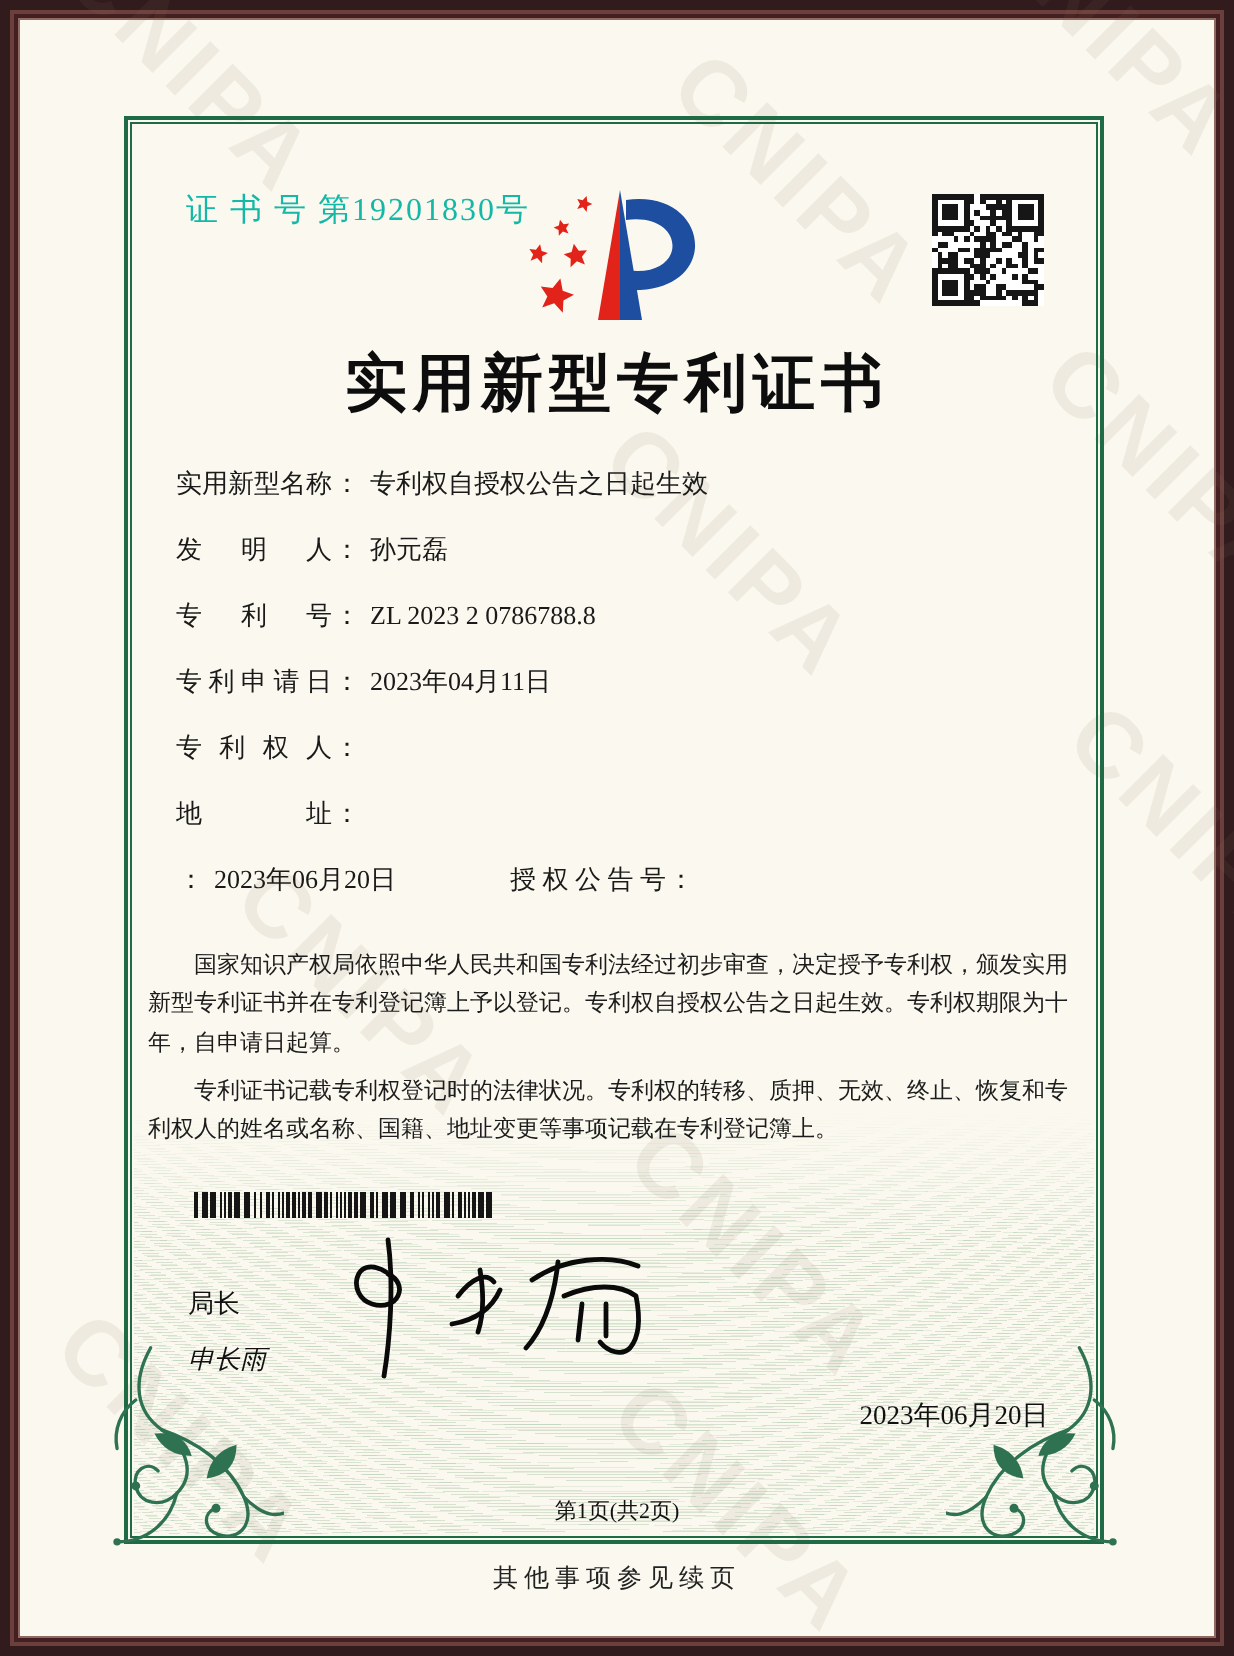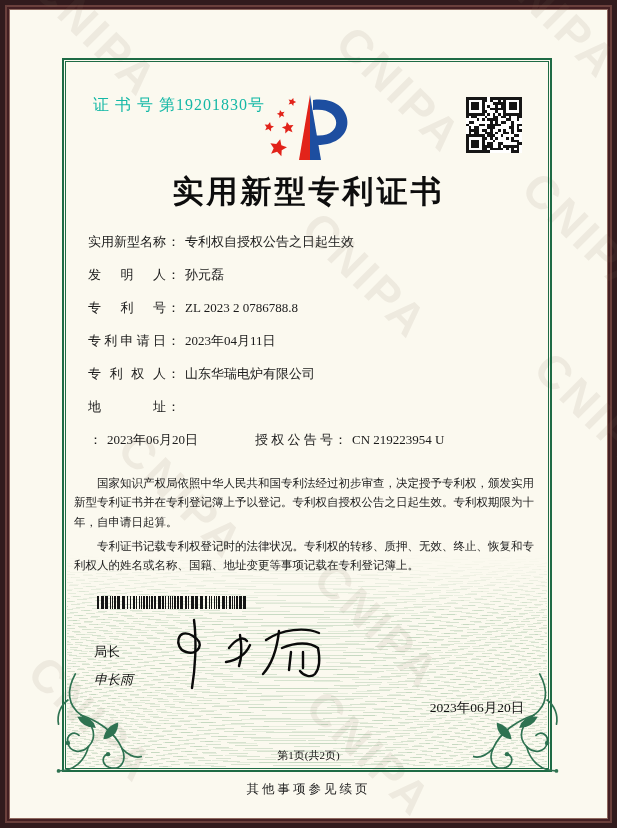--- a/index.html
+++ b/index.html
@@ -623,32 +623,30 @@
         <span class="fval">ZL 2023 2 0786788.8</span>
     </div>
     <div class="frow">
       <span class="flabel">专利申请日</span>
         <span class="fcolon">：</span>
         <span class="fval">2023年04月11日</span>
     </div>
     <div class="frow">
       <span class="flabel">专利权人</span>
         <span class="fcolon">：</span>
-        <span class="fval">山东华瑞电炉有限公司</span>
     </div>
     <div class="frow">
       <span class="flabel">地址</span>
         <span class="fcolon">：</span>
     </div>
     <div class="frow">
         <span class="fcolon">：</span>
         <span class="fval fixed">2023年06月20日</span>
       <span class="flabel">授权公告号</span>
         <span class="fcolon">：</span>
-        <span class="fval">CN 219223954 U</span>
     </div>
   </div>
 
   <div class="legal">
     <p>国家知识产权局依照中华人民共和国专利法经过初步审查，决定授予专利权，颁发实用新型专利证书并在专利登记簿上予以登记。专利权自授权公告之日起生效。专利权期限为十年，自申请日起算。</p>
     <p>专利证书记载专利权登记时的法律状况。专利权的转移、质押、无效、终止、恢复和专利权人的姓名或名称、国籍、地址变更等事项记载在专利登记簿上。</p>
   </div>
 
   <div class="barcode">
       <i style="width: 2px;"></i>

